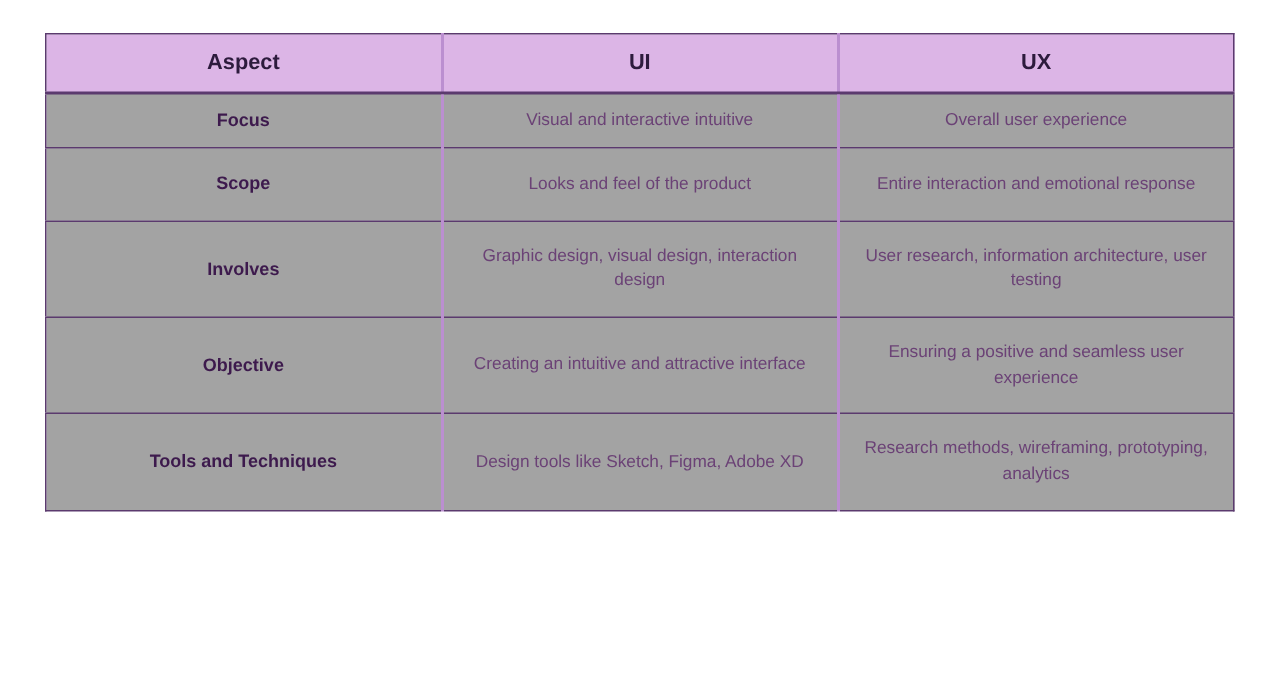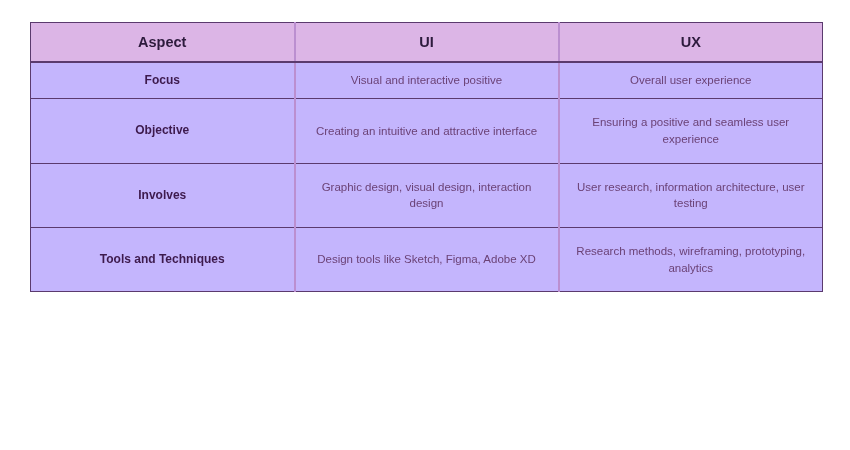--- a/index.html
+++ b/index.html
@@ -55,21 +55,21 @@
 
   tbody td {
     color: #6b4276;
     font-size: 11.5px;
     text-align: center;
     vertical-align: middle;
     padding: 9px 10px;
     line-height: 1.45;
     border-top: 1px solid #5b3a6e;
     border-right: 2px solid #bb8fd0;
-    background: #c4b5fd;
+    background: #a3a3a3;
   }
   tbody td:last-child { border-right: none; }
 
   tbody td.aspect-cell {
     color: #3d1a4d;
     font-weight: bold;
     font-size: 12px;
   }
 
   tbody tr.tall td { padding-top: 15px; padding-bottom: 15px; }
@@ -88,32 +88,37 @@
       <thead>
         <tr>
           <th>Aspect</th>
           <th>UI</th>
           <th>UX</th>
         </tr>
       </thead>
       <tbody id="table-body">
           <tr>
             <td class="aspect-cell">Focus</td>
-            <td>Visual and interactive positive</td>
+            <td>Visual and interactive intuitive</td>
             <td>Overall user experience</td>
+          </tr>
+          <tr class="tall">
+            <td class="aspect-cell">Scope</td>
+            <td>Looks and feel of the product</td>
+            <td>Entire interaction and emotional response</td>
+          </tr>
+          <tr class="tall">
+            <td class="aspect-cell">Involves</td>
+            <td>Graphic design, visual design, interaction design</td>
+            <td>User research, information architecture, user testing</td>
           </tr>
           <tr class="tall">
             <td class="aspect-cell">Objective</td>
             <td>Creating an intuitive and attractive interface</td>
             <td>Ensuring a positive and seamless user experience</td>
-          </tr>
-          <tr class="tall">
-            <td class="aspect-cell">Involves</td>
-            <td>Graphic design, visual design, interaction design</td>
-            <td>User research, information architecture, user testing</td>
           </tr>
           <tr class="tall">
             <td class="aspect-cell">Tools and Techniques</td>
             <td>Design tools like Sketch, Figma, Adobe XD</td>
             <td>Research methods, wireframing, prototyping, analytics</td>
           </tr>
         </tbody>
     </table>
   </div>
 </div>

